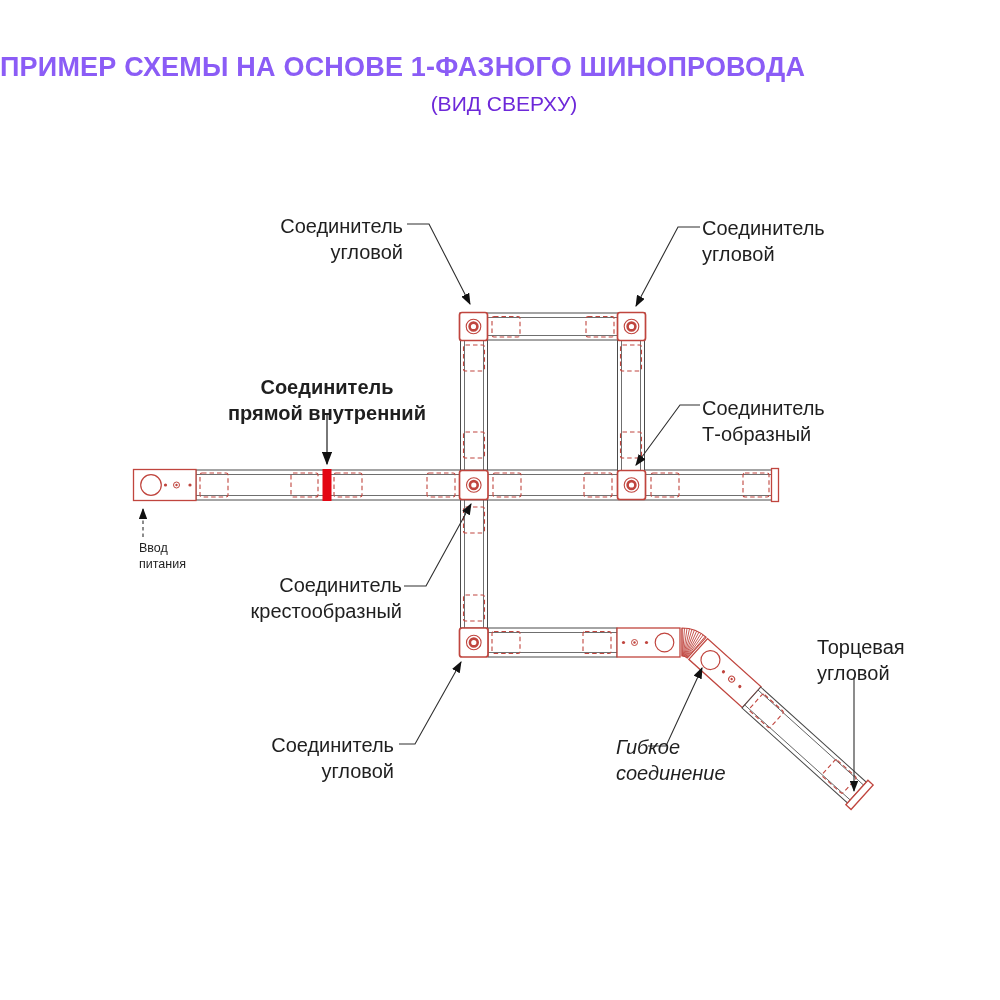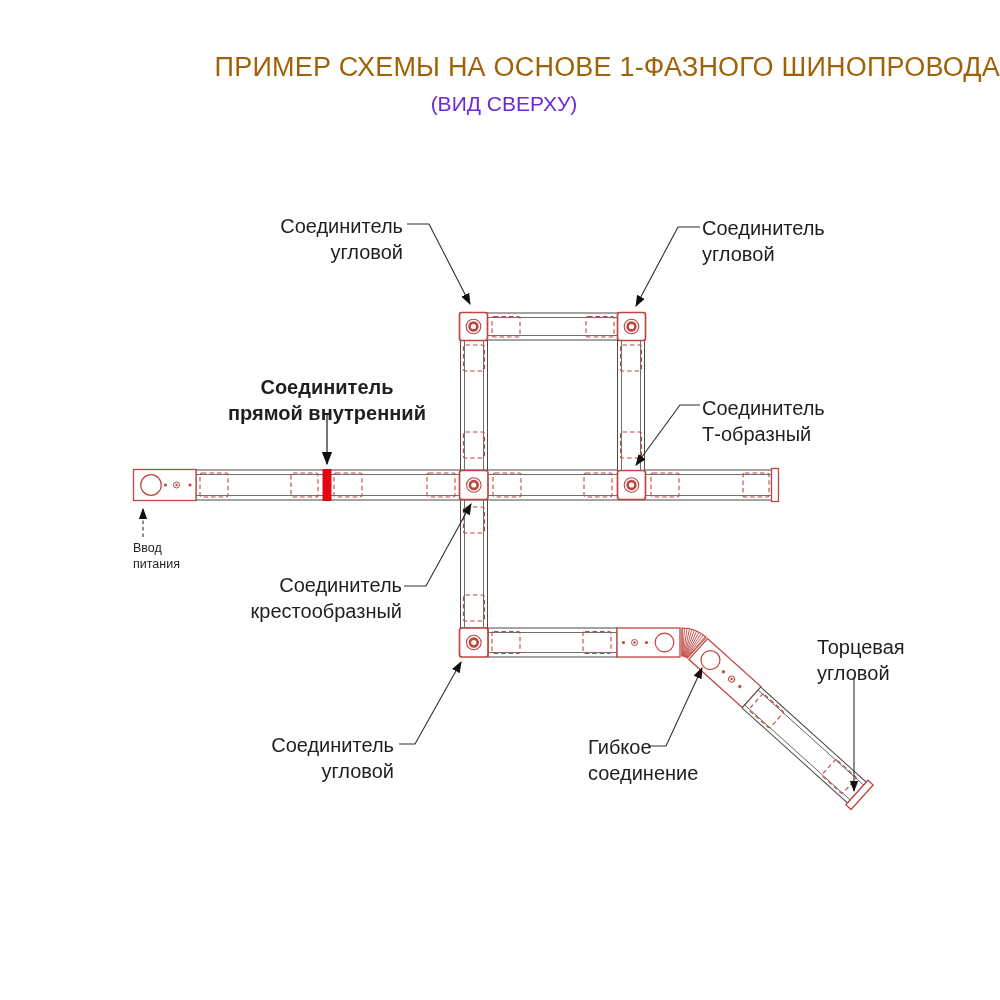--- a/index.html
+++ b/index.html
@@ -12,36 +12,36 @@
   }
   html,body{margin:0;padding:0;background:var(--background);}
   .page{
     position:relative;width:1000px;height:1000px;overflow:hidden;
     background:var(--background);
     font-family:"Liberation Sans", sans-serif;
     color:var(--text);
   }
   .title{
     position:absolute;top:52px;left:0;width:1000px;
-    text-align:right;font-size:27px;font-weight:400;letter-spacing:.2px;
-    color:#a16207;
+    text-align:left;font-size:27px;font-weight:700;letter-spacing:.2px;
+    color:#8b5cf6;
   }
   .subtitle{
     position:absolute;top:92px;left:4px;width:1000px;
     text-align:center;font-size:21px;font-weight:400;color:#6d28d9;
   }
   svg.diagram{position:absolute;left:0;top:0;}
   .lbl{
     position:absolute;font-size:20px;line-height:1.32;
     white-space:pre-line;color:var(--text);
   }
   .lbl.right{text-align:right;}
   .lbl.center{text-align:center;}
   .lbl.bold{font-weight:700;}
-  .lbl.small{font-size:12.5px;line-height:1.3;}
+  .lbl.small{font-size:12.5px;line-height:1.3;margin-left:6px;}
   
   .track{fill:#fff;stroke:var(--track-outline);stroke-width:1;}
   .tline{stroke:var(--track-outline);stroke-width:.8;fill:none;}
   .dash{fill:none;stroke:var(--connector-red);stroke-width:1.1;stroke-dasharray:4.5 3;}
   .conn{fill:#fff;stroke:var(--connector-red);stroke-width:1.7;}
   .connthin{fill:#fff;stroke:var(--connector-red);stroke-width:1.3;}
   .rdot{fill:var(--connector-red);}
   .rring{fill:none;stroke:var(--connector-red);}
   .rline{fill:none;stroke:var(--connector-red);stroke-width:.9;}
   .fan{fill:#fff;stroke:var(--connector-red);stroke-width:1.1;}
@@ -217,17 +217,17 @@
   <div class="lbl center bold" style="left:217px;width:220px;top:374px;">Соединитель
 прямой внутренний</div>
   <div class="lbl" style="left:702px;top:395px;">Соединитель
 Т-образный</div>
   <div class="lbl small" style="left:133px;top:540px;">Ввод
 питания</div>
   <div class="lbl right" style="right:598px;top:572px;">Соединитель
 крестообразный</div>
   <div class="lbl right" style="right:606px;top:732px;">Соединитель
 угловой</div>
-  <div class="lbl" style="left:588px;top:734px;">Гибкое
+  <div class="lbl" style="left:616px;top:734px;font-style:italic;">Гибкое
 соединение</div>
   <div class="lbl" style="left:817px;top:634px;">Торцевая
 угловой</div>
 </div>
 
 </body></html>

